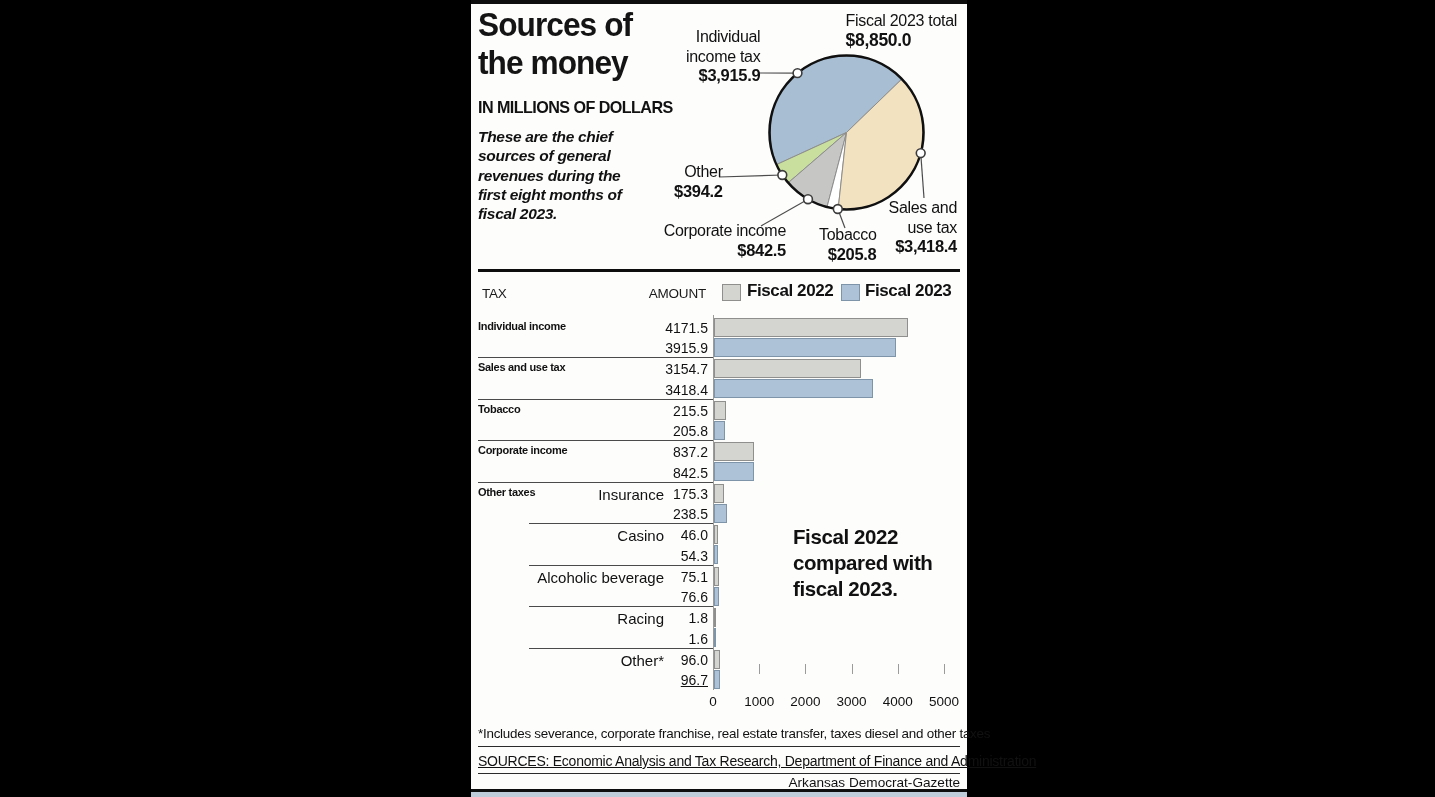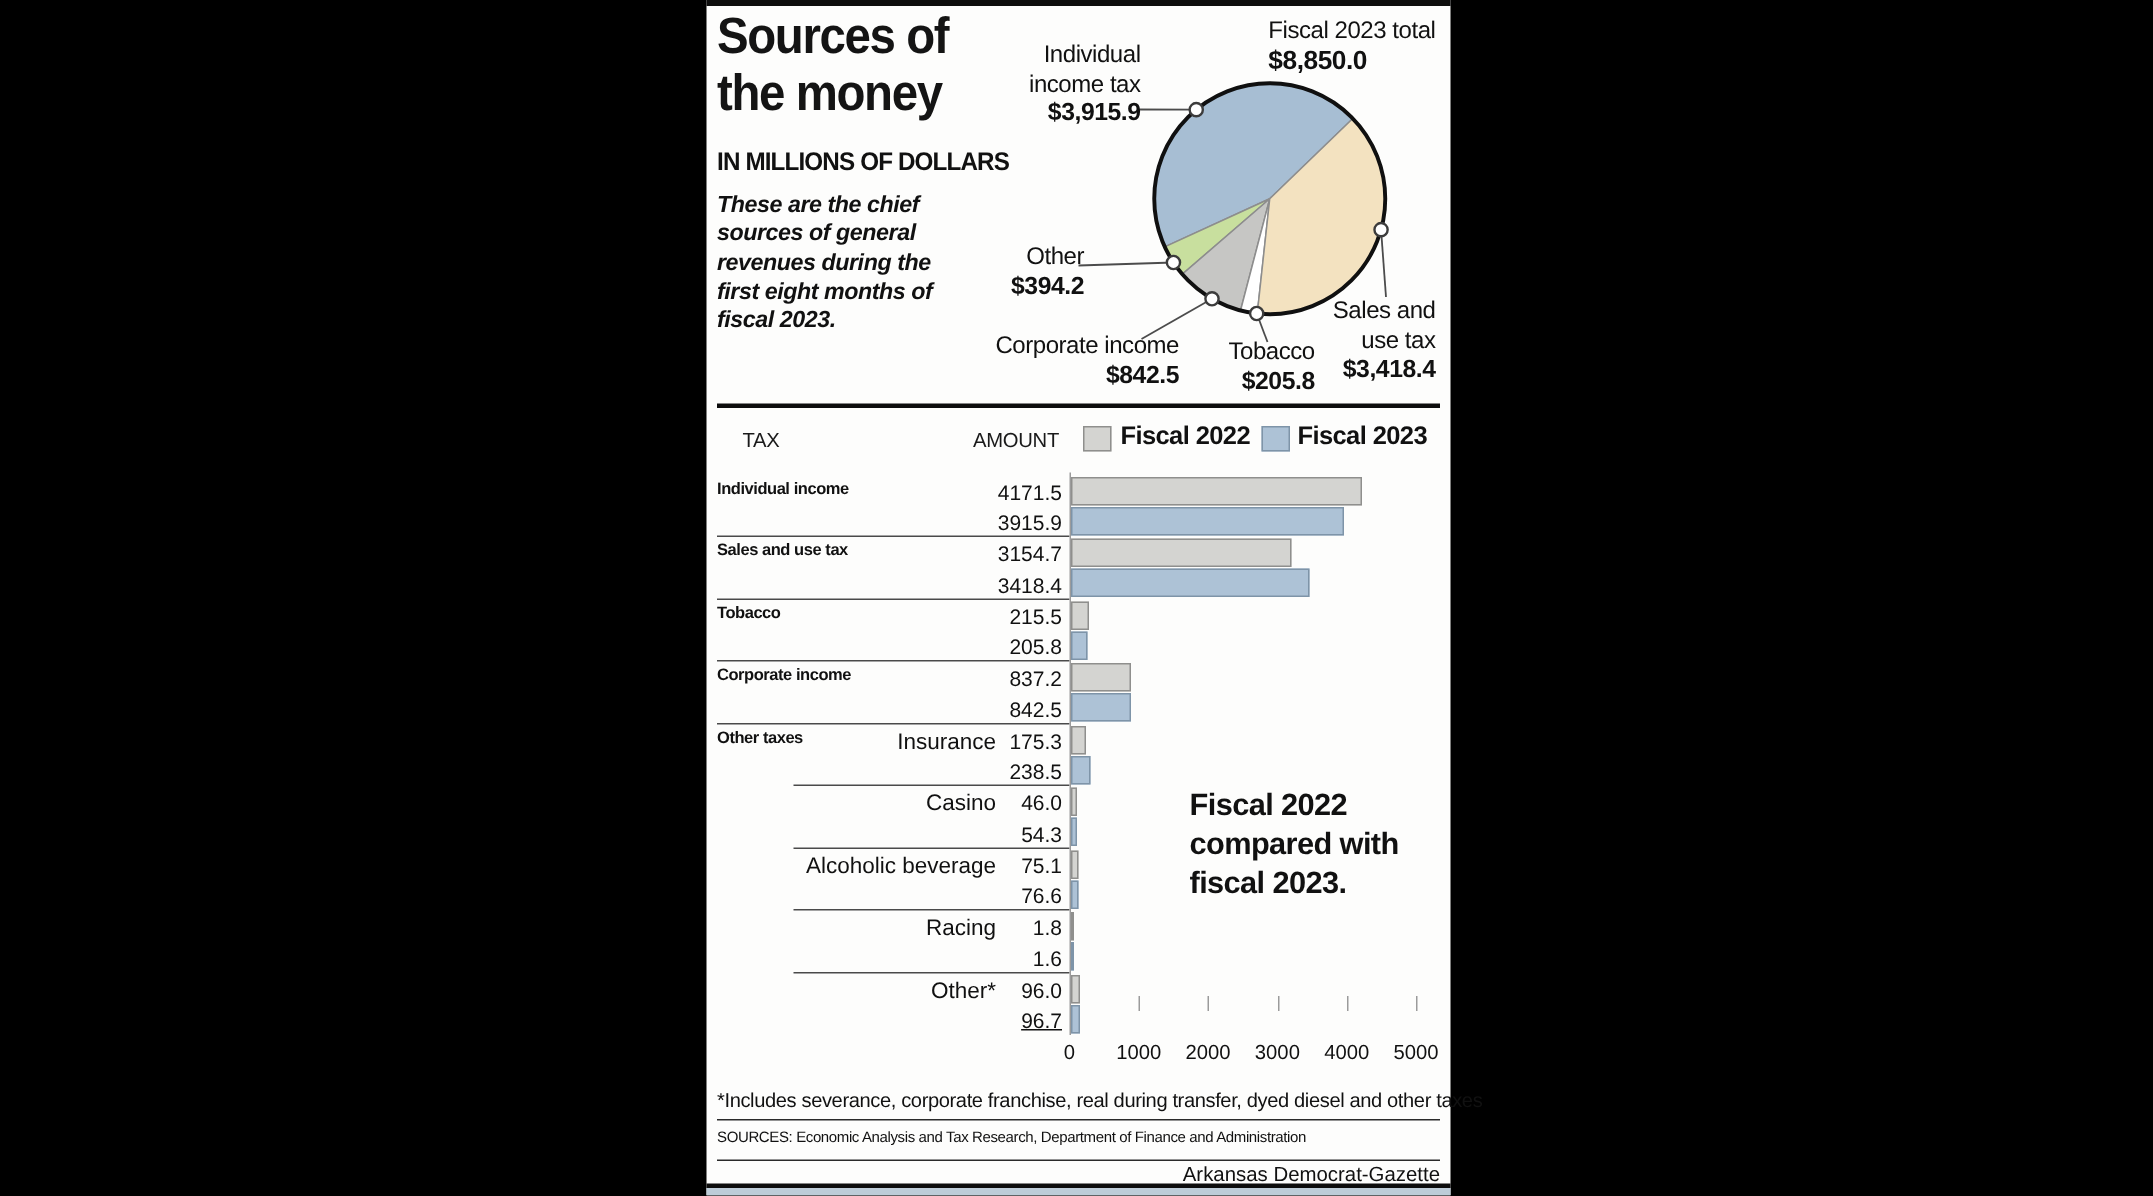--- a/index.html
+++ b/index.html
@@ -23,21 +23,21 @@
   .legend-label{position:absolute;font-weight:bold;font-size:17px;letter-spacing:-.4px;white-space:nowrap;}
   .group-label{position:absolute;left:7px;font-weight:bold;font-size:11px;letter-spacing:-.3px;white-space:nowrap;}
   .sub-label{position:absolute;right:303px;font-size:15px;text-align:right;white-space:nowrap;}
   .val-label{position:absolute;right:259px;font-size:14px;text-align:right;white-space:nowrap;}
   .bar{position:absolute;left:242.5px;height:17px;border:1px solid;}
   .sep{position:absolute;background:#4a4a4a;height:1px;}
   .tick{position:absolute;width:1px;height:10px;background:#9b9b9b;top:664px;}
   .tick-label{position:absolute;width:44px;text-align:center;top:694px;font-size:13.5px;}
   #annotation{left:322px;top:524px;font-size:20.5px;font-weight:bold;line-height:26px;letter-spacing:-.4px;}
   #footnote{left:7px;top:726px;font-size:13.4px;letter-spacing:-.25px;white-space:nowrap;}
-  #sources{left:7px;top:753px;font-size:10px;letter-spacing:-.25px;white-space:nowrap;}
+  #sources{left:7px;top:753px;font-size:14px;letter-spacing:-.25px;white-space:nowrap;text-decoration:underline;}
   #credit{right:7px;top:775px;font-size:13.6px;text-align:right;white-space:nowrap;}
   #bottom-strip{left:0;top:791.5px;width:496px;height:5.5px;background:#bdccd8;}
 </style>
 </head>
 <body>
 
 <div id="paper">
   <div class="rule" style="left:0;top:0;width:496px;height:3.5px;"></div>
 
   <div class="abs" id="title">
@@ -98,21 +98,21 @@
           <div>Sales and</div>
           <div>use tax</div>
           <div class="amt">$3,418.4</div>
         </div>
       </div>
   </div>
 
   <div class="rule" style="left:7px;top:269px;width:482px;height:2.5px;"></div>
 
   <div id="tbl-header">
-    <div class="h" style="left:24px;top:286px;">TAX</div>
+    <div class="h" style="left:11px;top:286px;">TAX</div>
     <div class="h" style="right:261px;top:286px;">AMOUNT</div>
     <div class="legend-swatch" id="sw2022" style="left: 251px; top: 284px; background: rgb(212, 212, 209); border-color: rgb(143, 143, 141);"></div>
     <div class="legend-label" style="left:276px;top:281px;">Fiscal 2022</div>
     <div class="legend-swatch" id="sw2023" style="left: 370px; top: 284px; background: rgb(173, 194, 214); border-color: rgb(126, 148, 168);"></div>
     <div class="legend-label" style="left:394px;top:281px;">Fiscal 2023</div>
   </div>
 
   <div id="bar-area">
       <div class="group-label" style="top: 319.5px;">Individual income</div>
       <div class="val-label" style="top: 319.5px;">4171.5</div>
@@ -183,20 +183,20 @@
       <div class="tick" style="left: 473px;"></div>
       <div class="tick-label" style="left: 451px;">5000</div>
     </div>
 
   <div class="abs" id="annotation">
       <div>Fiscal 2022</div>
       <div>compared with</div>
       <div>fiscal 2023.</div>
     </div>
 
-  <div class="abs" id="footnote">*Includes severance, corporate franchise, real during transfer, dyed diesel and other taxes</div>
+  <div class="abs" id="footnote">*Includes severance, corporate franchise, real estate transfer, taxes diesel and other taxes</div>
   <div class="thinrule" style="left:7px;top:746px;width:482px;"></div>
   <div class="abs" id="sources">SOURCES: Economic Analysis and Tax Research, Department of Finance and Administration</div>
   <div class="thinrule" style="left:7px;top:772.5px;width:482px;"></div>
   <div class="abs" id="credit">Arkansas Democrat-Gazette</div>
   <div class="rule" style="left:0;top:788.5px;width:496px;height:3px;"></div>
   <div class="abs" id="bottom-strip"></div>
 </div>
 
 </body></html>

